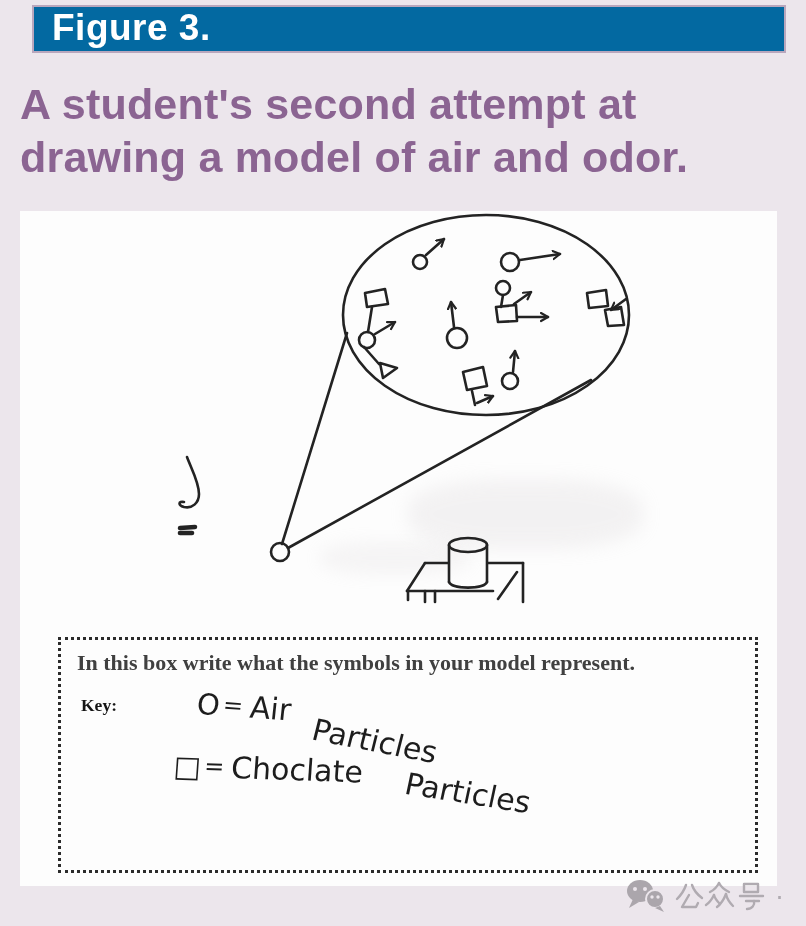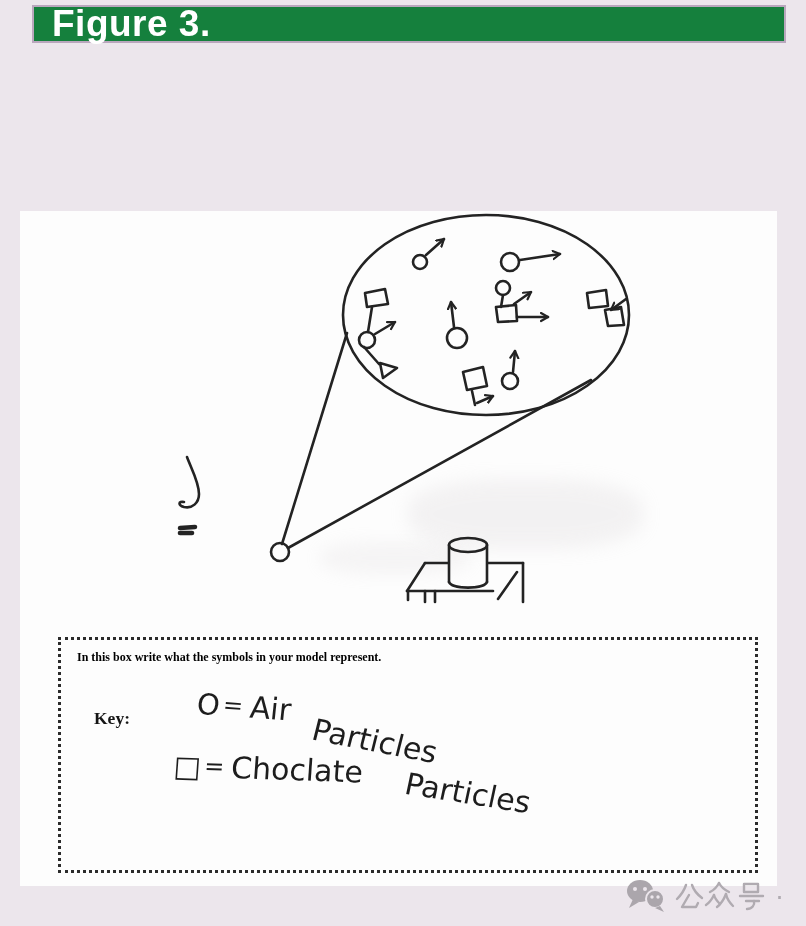--- a/index.html
+++ b/index.html
@@ -1,40 +1,40 @@
 <!DOCTYPE html>
 <html><head>
 <meta charset="utf-8">
 <style>
   html,body{margin:0;padding:0;}
   body{width:806px;height:926px;background:#ece6ec;font-family:"Liberation Sans",sans-serif;}
   .page{position:relative;width:806px;height:926px;background:#ece6ec;overflow:hidden;}
 
   
-  .banner{position:absolute;left:32px;top:5px;width:754px;height:38px;background:#15803d;
-          border:2px solid #b9a7bd;box-sizing:border-box;display:flex;align-items:center;}
+  .banner{position:absolute;left:32px;top:5px;width:754px;height:48px;background:#0369a1;
+          border:2px solid #b9a7bd;box-sizing:border-box;display:flex;align-items:flex-start;}
   .banner span{color:#ffffff;font-weight:bold;font-size:37px;padding-left:18px;letter-spacing:0.5px;}
 
   
   .caption{position:absolute;left:20px;top:78px;color:#8b6492;font-weight:bold;
            font-size:43px;line-height:53px;letter-spacing:0.2px;}
 
   
   .card{position:absolute;left:20px;top:211px;width:757px;height:675px;background:#fdfdfd;}
   .sketch{position:absolute;left:0;top:0;}
   .smudge{position:absolute;background:#cfcacd;border-radius:40%;}
   .smudge.s1{left:388px;top:268px;width:235px;height:70px;opacity:.22;filter:blur(9px);}
   .smudge.s2{left:300px;top:330px;width:150px;height:34px;opacity:.16;filter:blur(8px);}
 
   
   .keybox{position:absolute;left:38px;top:426px;width:700px;height:236px;box-sizing:border-box;
           border:3px dotted #2b2b2b;background:transparent;}
   .kb-title{margin:10px 0 16px 16px;font-family:"Liberation Serif",serif;font-weight:bold;
-            font-size:12px;color:#000000;}
-  .kb-label{position:absolute;left:17px;top:52px;margin:16px;font-family:"Liberation Serif",serif;
+            font-size:22px;color:#404040;}
+  .kb-label{position:absolute;left:17px;top:52px;margin:3px;font-family:"Liberation Serif",serif;
             font-weight:bold;font-size:17.5px;color:#151515;}
 
   
   .hw{position:absolute;color:#1d1d1d;font-family:"DejaVu Sans",sans-serif;white-space:nowrap;
       transform-origin:left top;}
   .hw .hw-sym{font-size:29px;}
   .hw .hw-eq{font-size:24px;vertical-align:3px;margin:0 7px 0 3px;}
   .hw .hw-w1{font-size:30px;}
   .hw.line1{left:138px;top:46px;transform:rotate(4deg) skewX(-2deg);}
   .hw.w2a{left:256px;top:72px;font-size:30px;transform:rotate(11deg) skewX(-3deg);}
@@ -49,20 +49,24 @@
 </style>
 </head>
 <body>
 
 <div class="page">
 
   <header class="banner">
     <span>Figure 3.</span>
   </header>
 
+  <div class="caption">
+    <div>A student's second attempt at</div>
+    <div>drawing a model of air and odor.</div>
+  </div>
 
   <section class="card">
 
     <div class="smudge s1"></div>
     <div class="smudge s2"></div>
 
     <svg class="sketch" width="757" height="426" viewBox="0 0 757 426" aria-label="Hand-drawn pencil model: a nose at left, a magnifying cone opening from a small circle into a large magnified circle filled with small circles and squares that have motion arrows, and a cup (cylinder) standing on a small table below">
       <defs>
         <marker id="ah" markerUnits="userSpaceOnUse" markerWidth="18" markerHeight="18" refX="8" refY="5" orient="auto">
           <path d="M1,1 L8,5 L1,9" fill="none" stroke="#232323" stroke-width="2.2" stroke-linecap="round" stroke-linejoin="round"></path>

